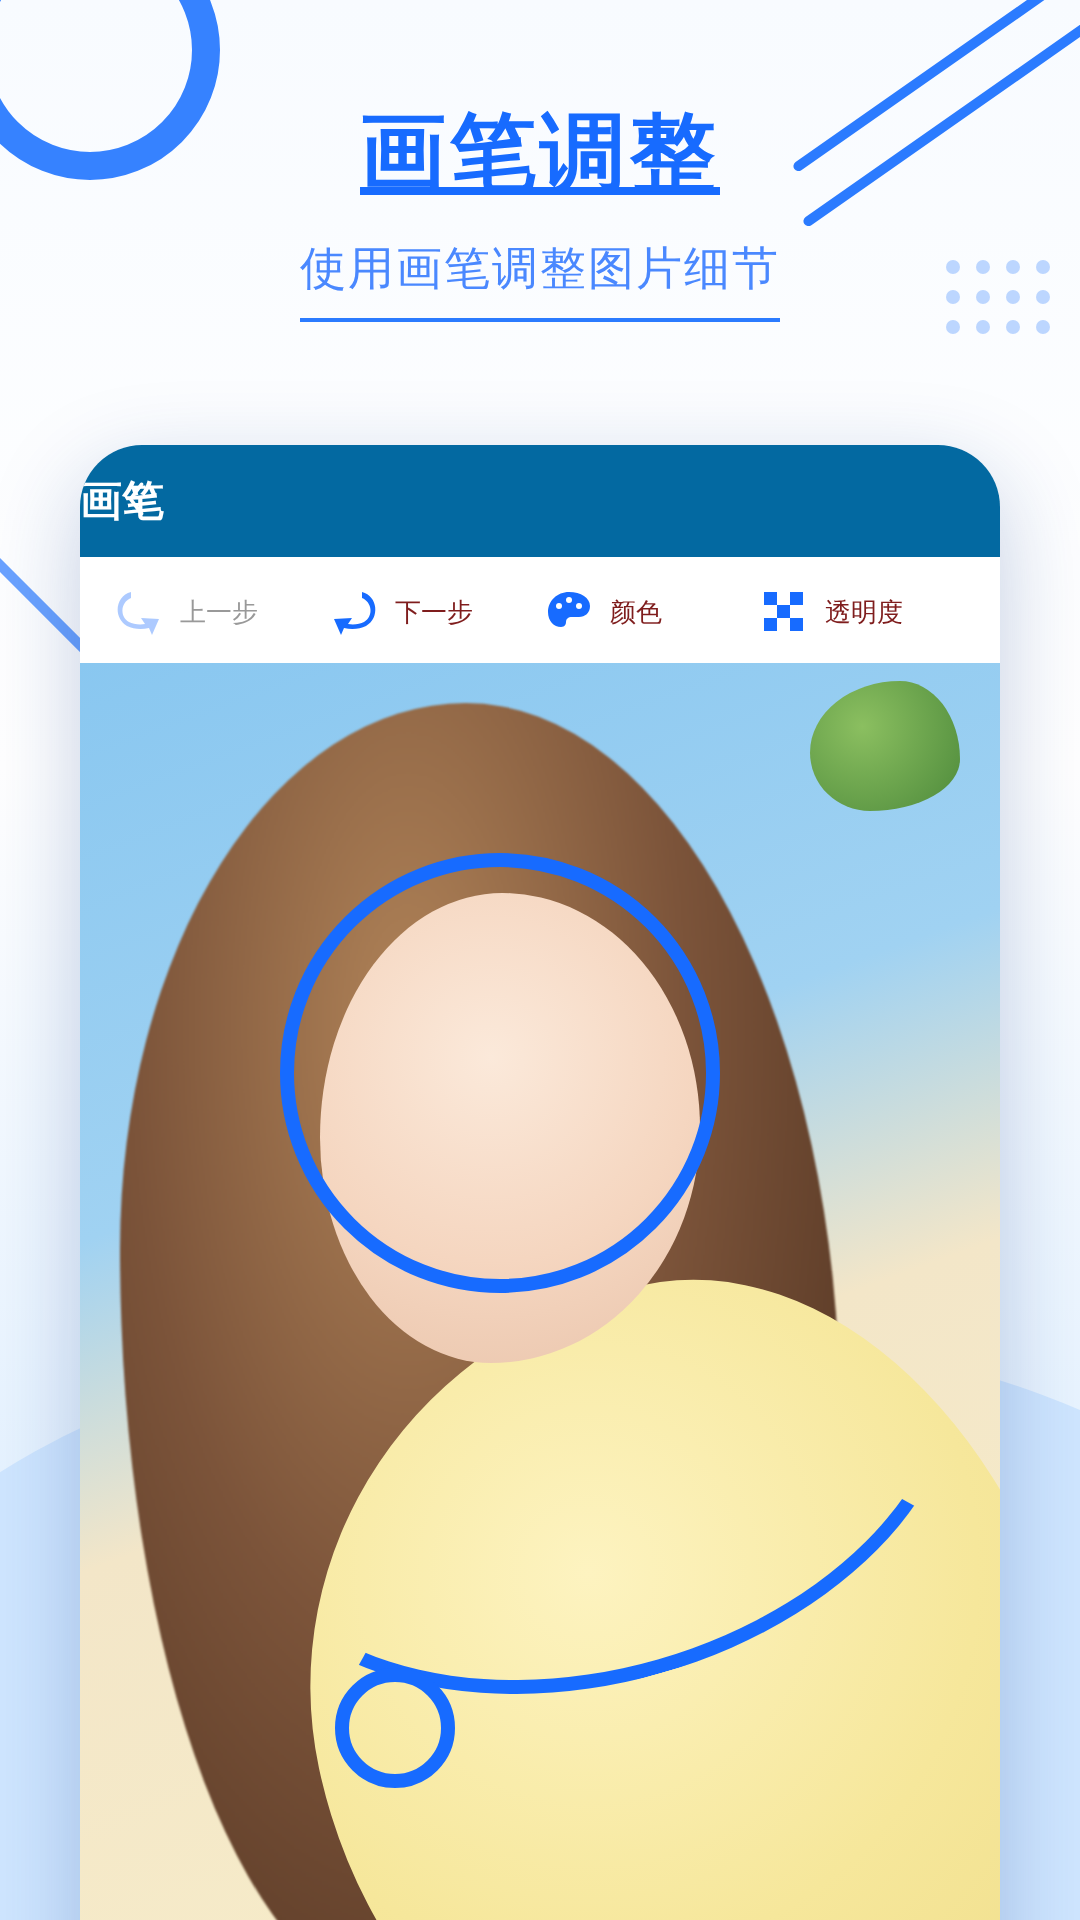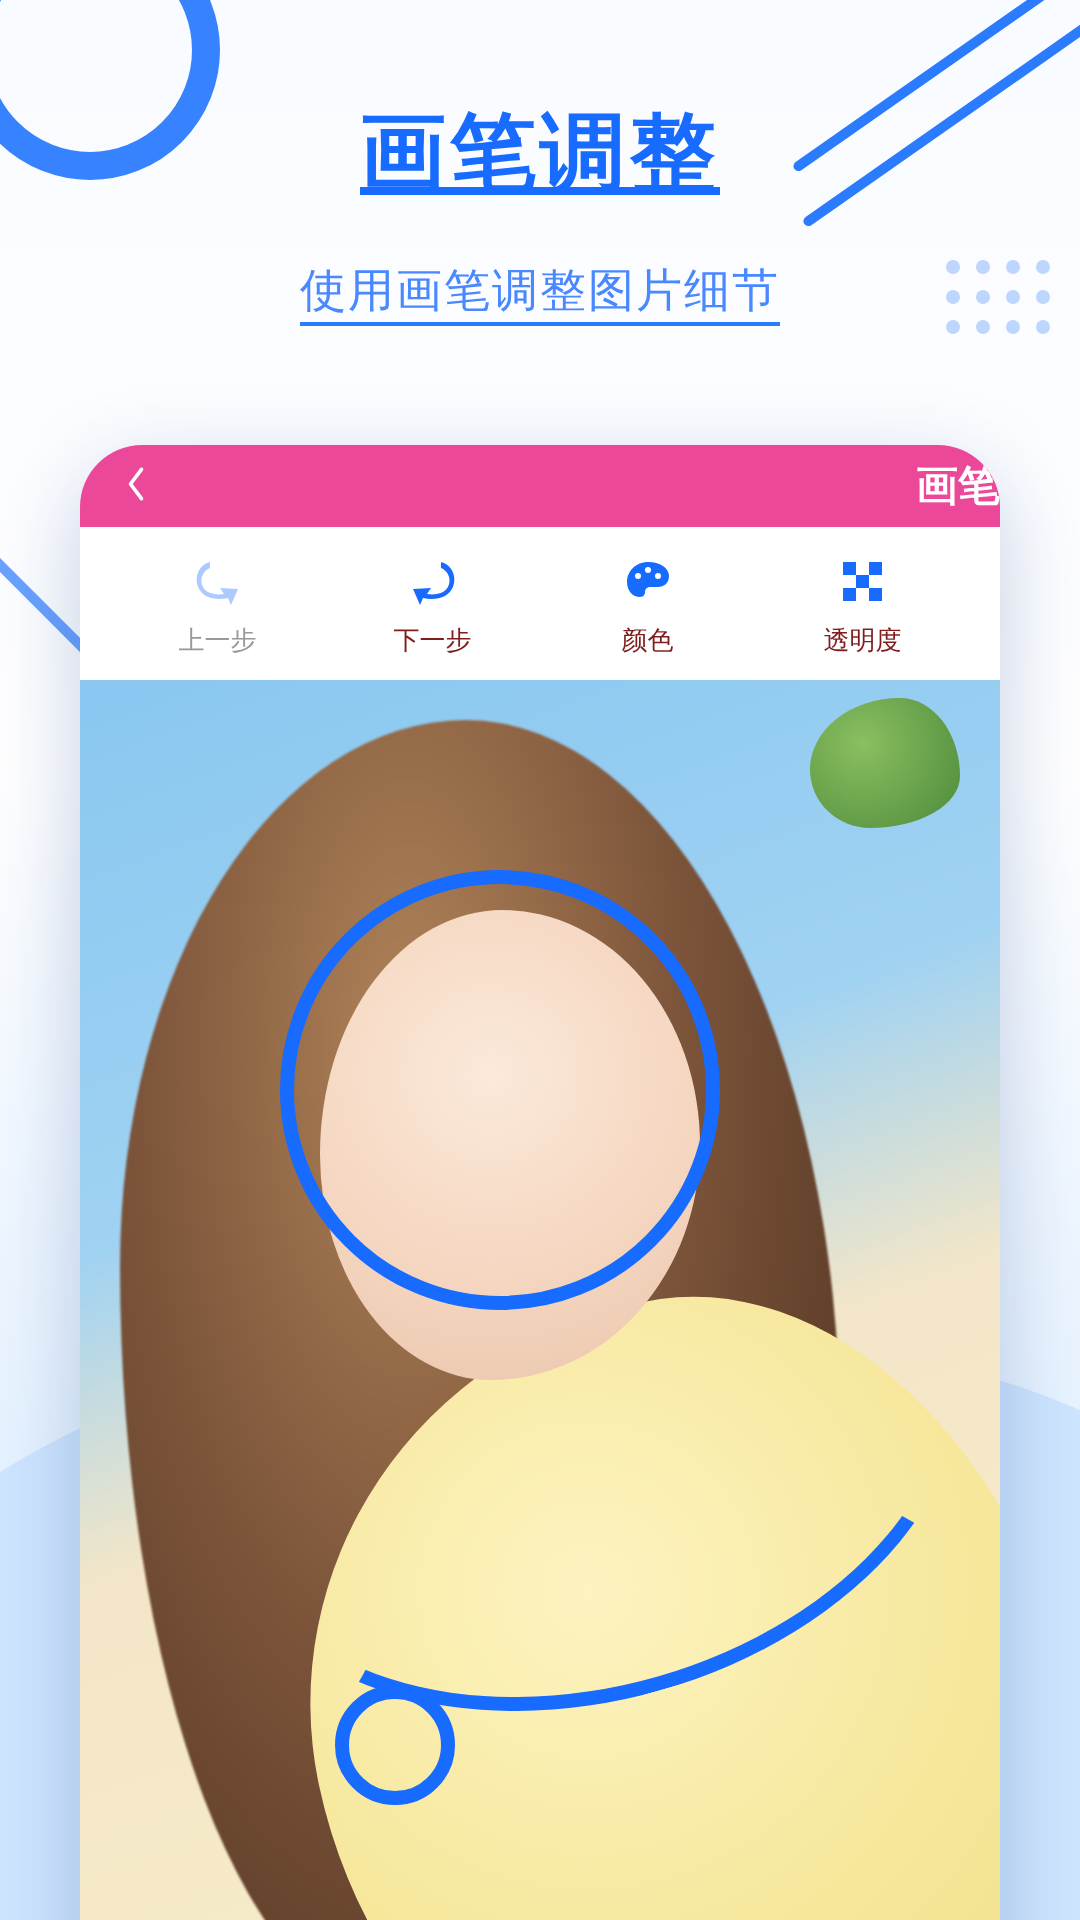--- a/index.html
+++ b/index.html
@@ -64,45 +64,46 @@
       font-size: 86px;
       font-weight: 800;
       color: #176bff;
       letter-spacing: 4px;
       text-decoration: underline;
     }
     .hero-sub {
       display: inline-block;
       font-size: 46px;
       color: #4a88ff;
-      margin-top: 48px;
+      margin-top: 26px;
+      padding-bottom: 18px;
       border-bottom: 4px solid #2b7bff;
       letter-spacing: 2px;
     }
 
     
     .phone {
       position: absolute;
       top: 445px;
       left: 50%;
       transform: translateX(-50%);
       width: 920px;
       height: 1600px;
       background: #ffffff;
       border-radius: 62px;
       box-shadow: 0 30px 90px rgba(20, 60, 140, 0.25);
       overflow: hidden;
     }
 
     .app-header {
-      height: 82px;
-      background: #ec4899;
+      height: 112px;
+      background: #0369a1;
       display: flex;
       align-items: center;
-      justify-content: flex-end;
+      justify-content: flex-start;
       position: relative;
     }
     .back-btn {
       position: absolute;
       left: 34px;
       top: 50%;
       transform: translateY(-50%);
       width: 44px; height: 44px;
       display: flex; align-items: center; justify-content: center;
       cursor: pointer;
@@ -117,21 +118,21 @@
     .toolbar {
       display: flex;
       justify-content: space-between;
       align-items: flex-start;
       padding: 26px 30px 22px;
       background: #fff;
     }
     .tool {
       flex: 1;
       display: flex;
-      flex-direction: column;
+      flex-direction: row;
       align-items: center;
       gap: 12px;
       cursor: pointer;
     }
     .tool-icon {
       width: 58px; height: 58px;
       display: flex; align-items: center; justify-content: center;
     }
     .tool-icon svg { width: 52px; height: 52px; }
     .tool-label { font-size: 26px; color: #7f1d1d; }

